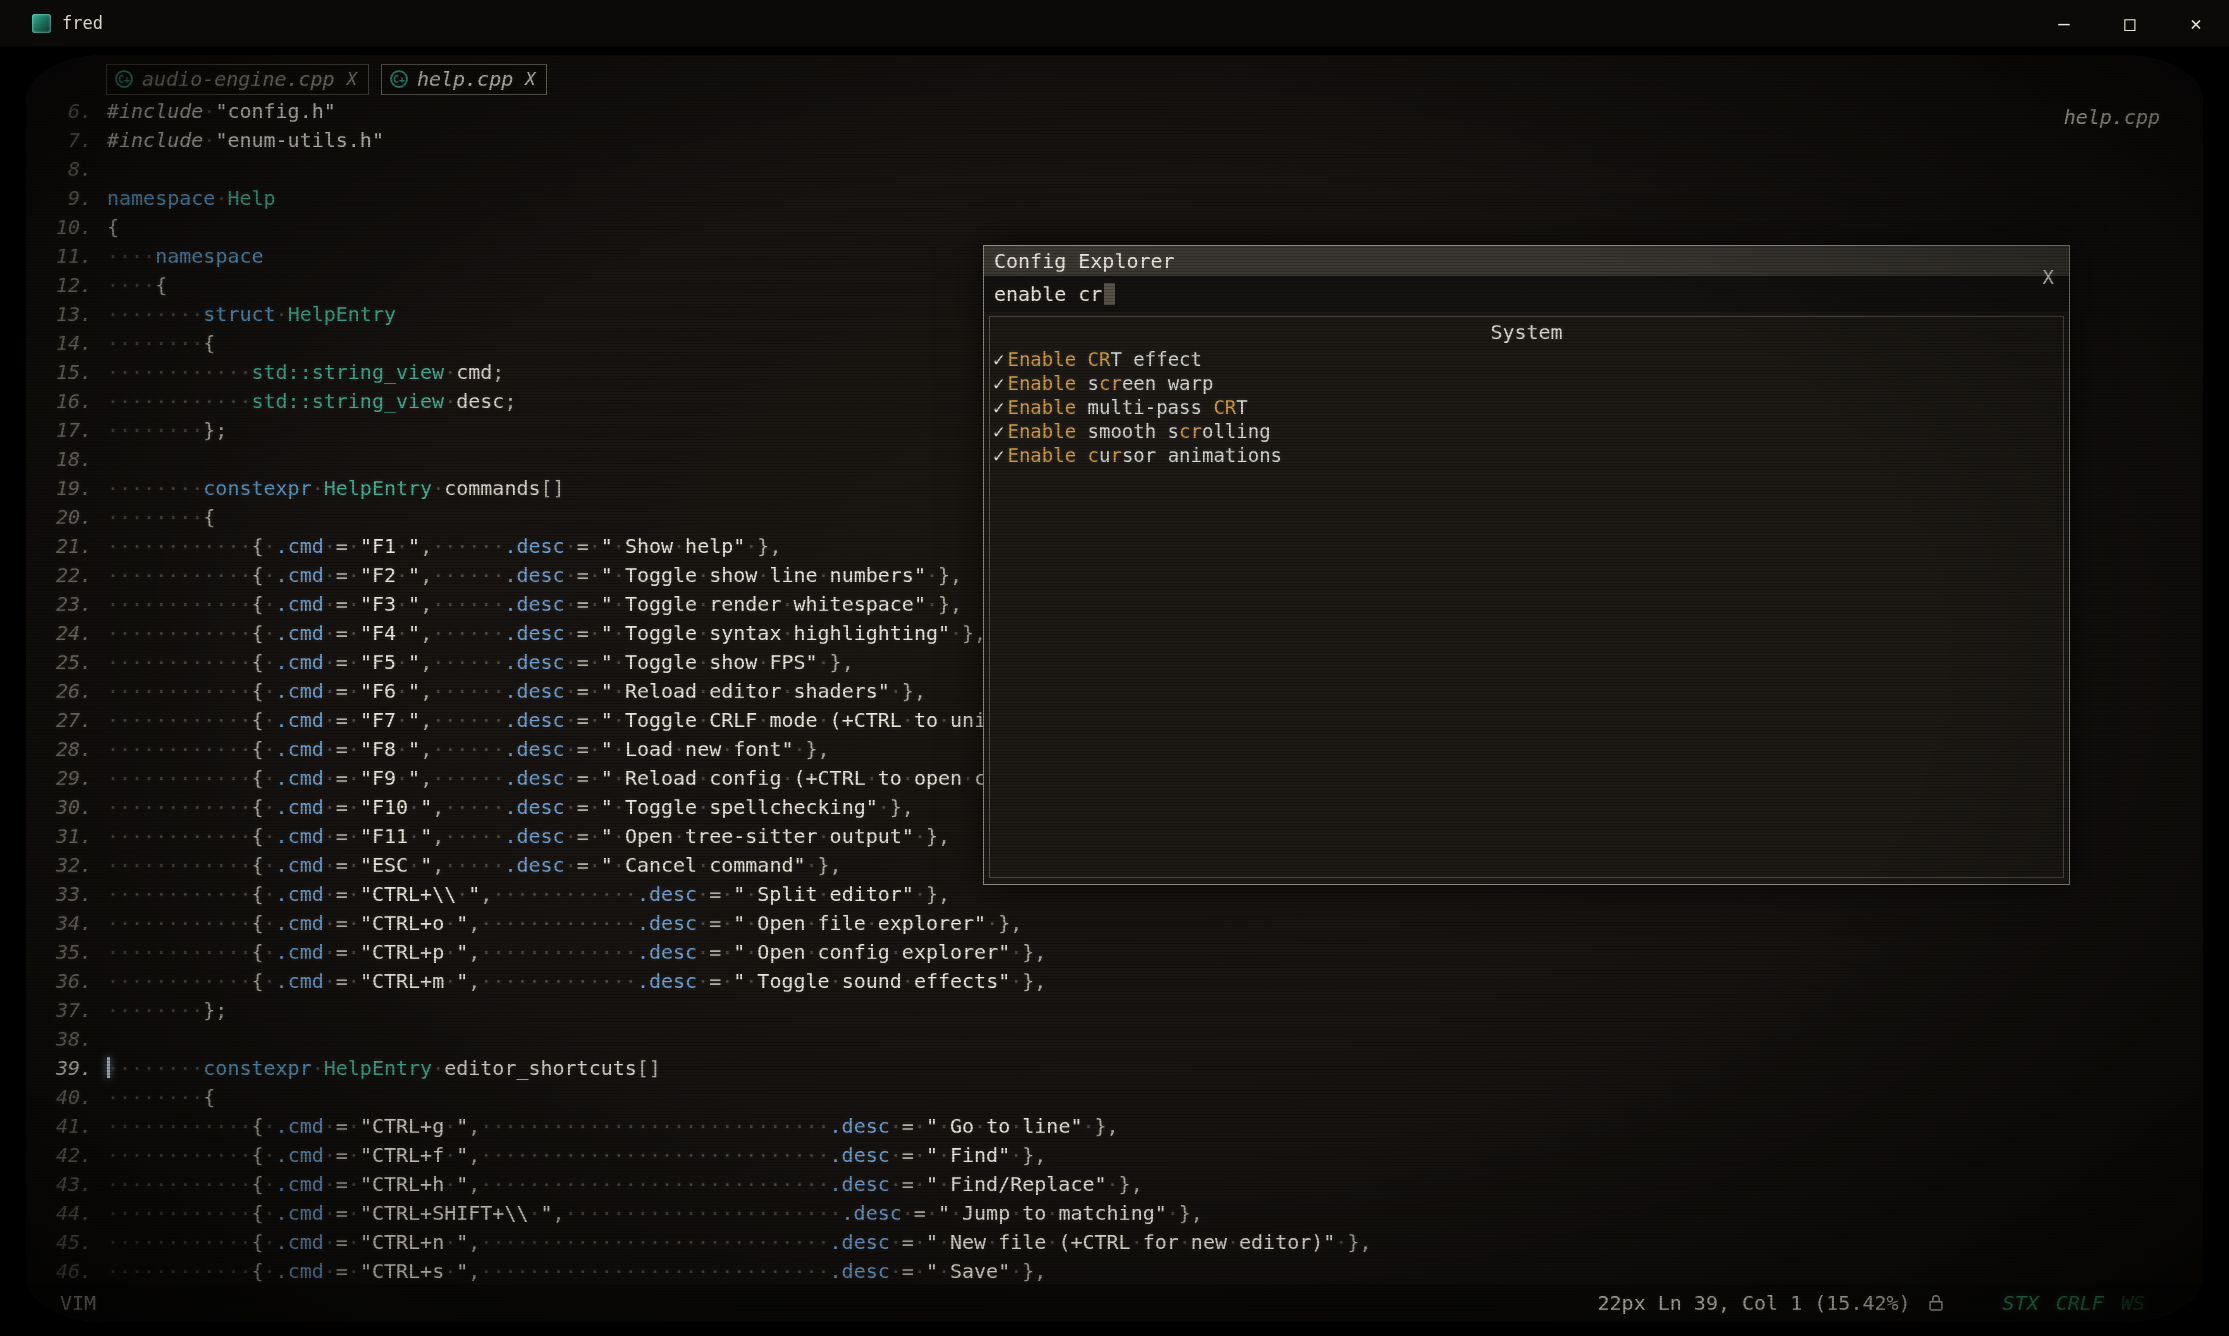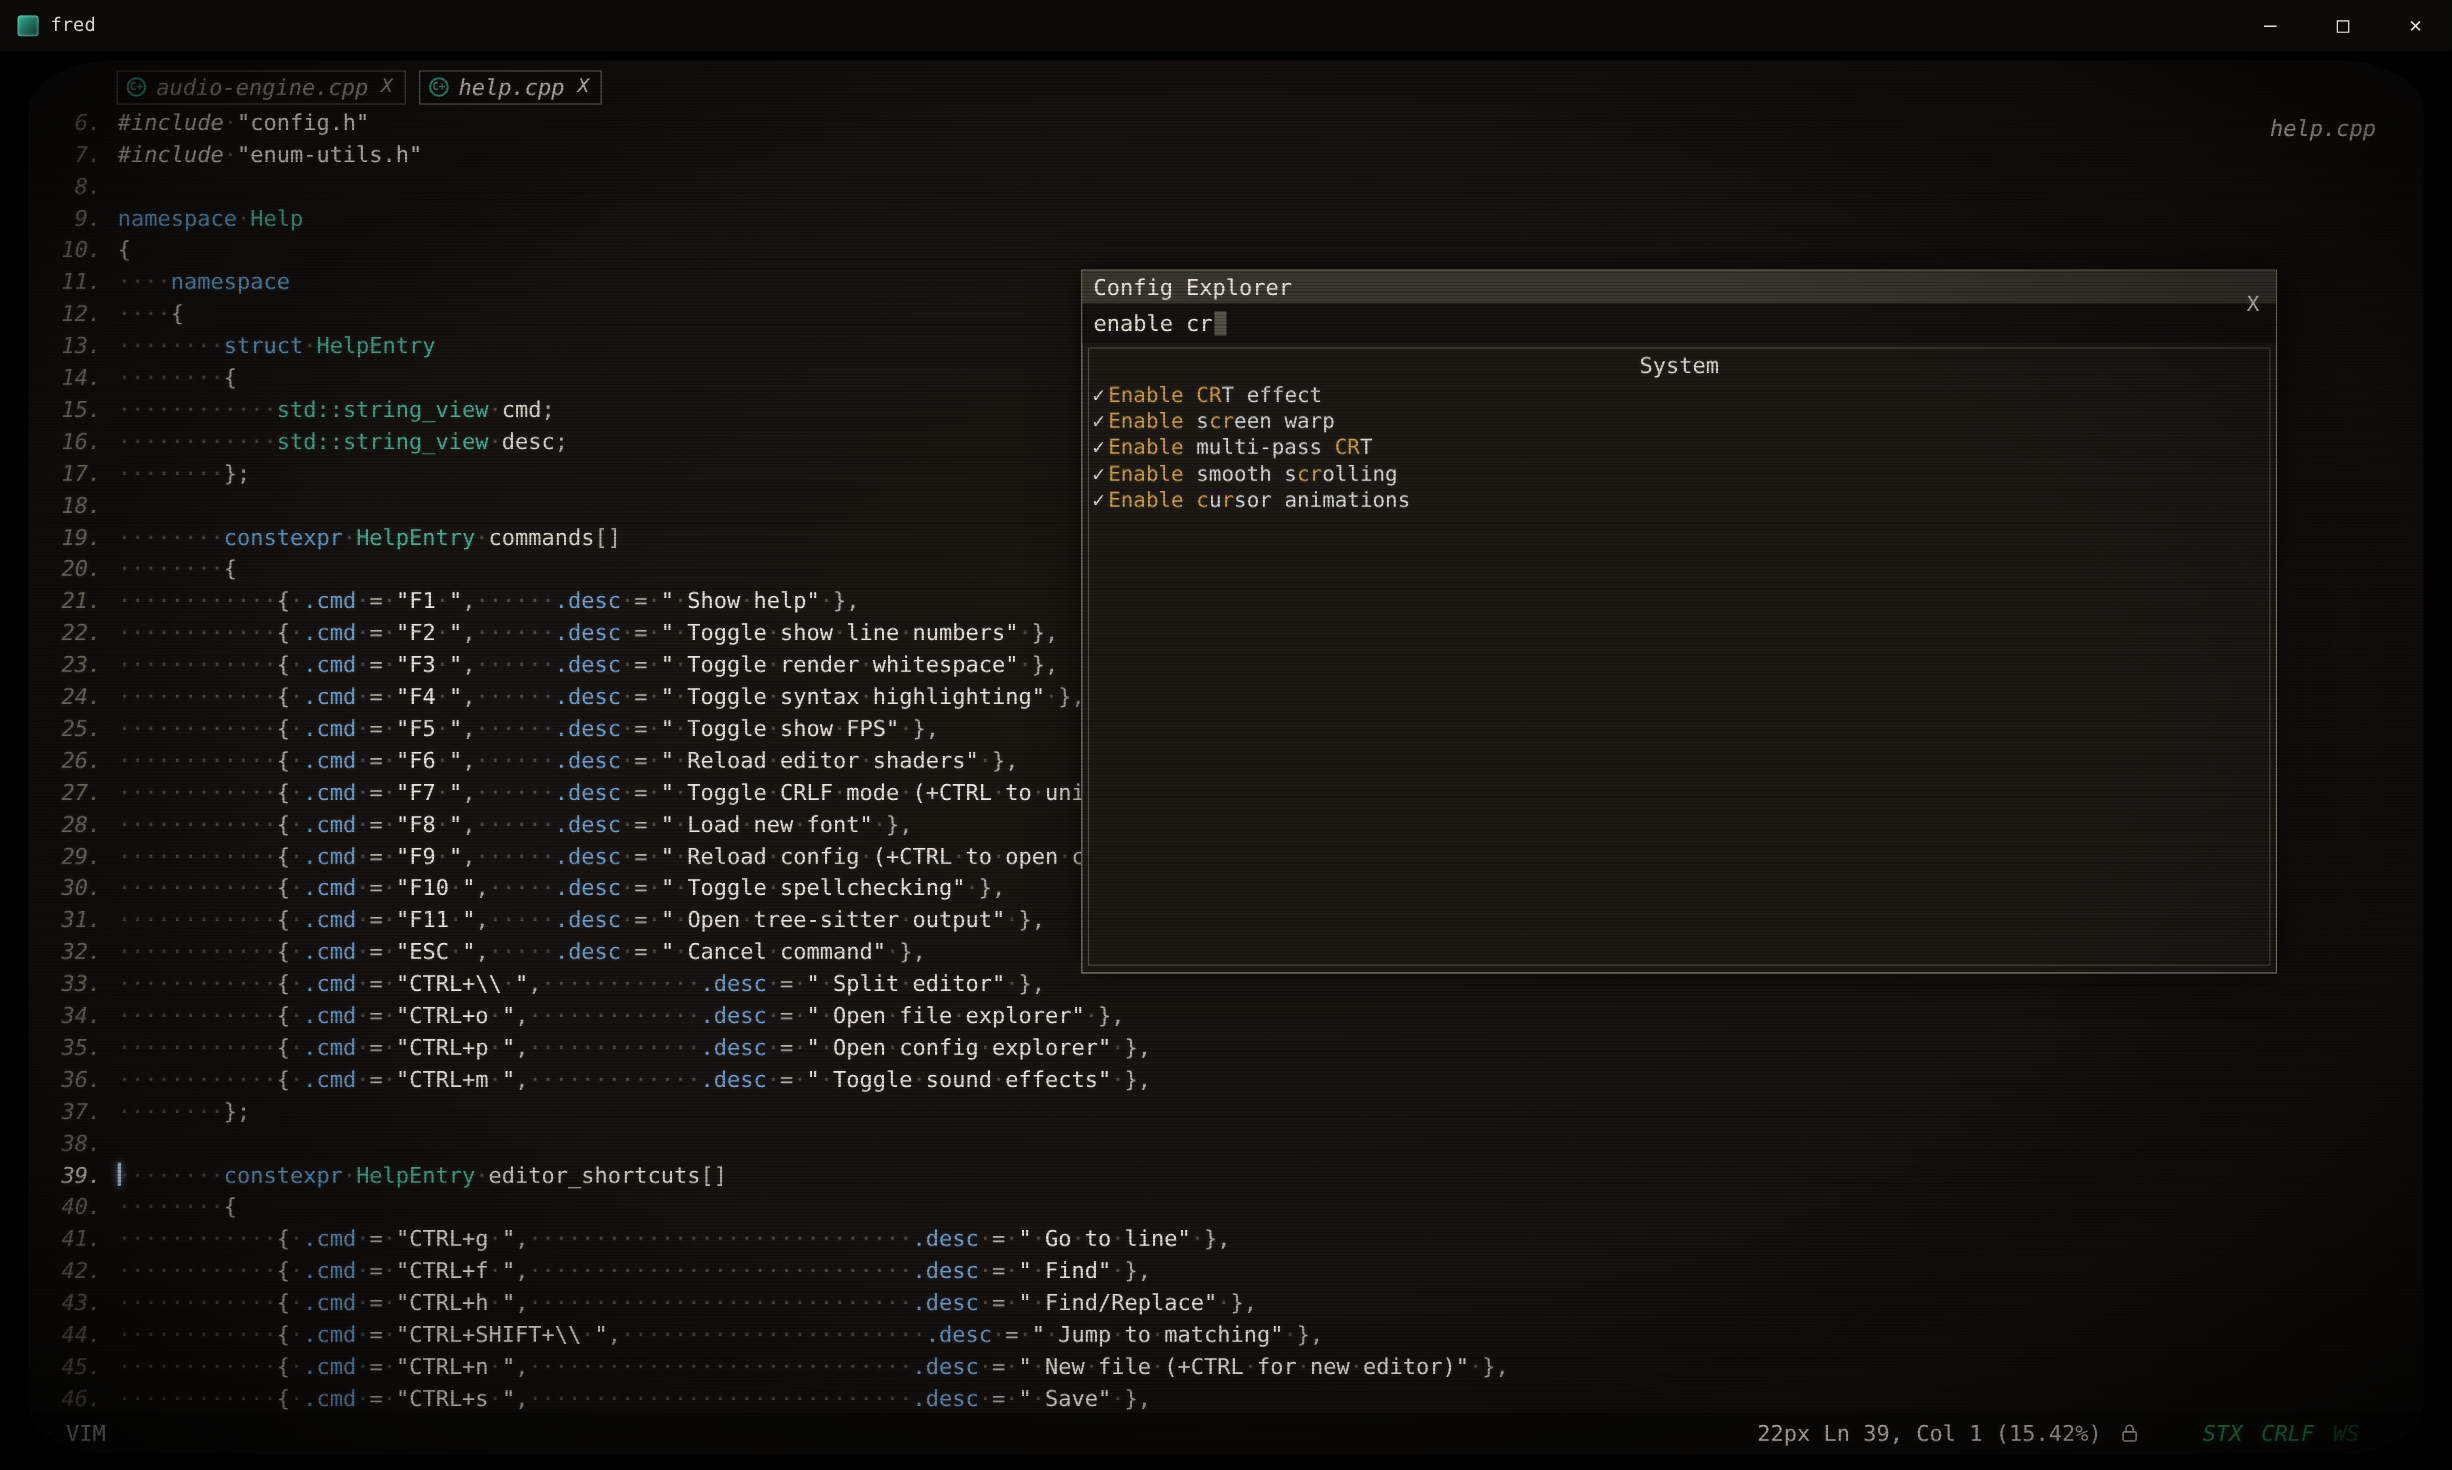--- a/index.html
+++ b/index.html
@@ -1,19 +1,19 @@
 <!DOCTYPE html>
 <html><head>
 <meta charset="utf-8">
 <style>
   html,body{margin:0;padding:0;background:#000;}
   body{width:2229px;height:1336px;overflow:hidden;font-family:"DejaVu Sans Mono",monospace;-webkit-font-smoothing:antialiased;}
 
   
-  .titlebar{height:47px;background:#0b0a09;display:flex;align-items:center;justify-content:space-between;padding-left:16px;border-bottom:1px solid #060606;box-sizing:border-box;}
+  .titlebar{height:47px;background:#0b0a09;display:flex;align-items:center;justify-content:space-between;padding-left:32px;border-bottom:1px solid #060606;box-sizing:border-box;}
   .title-left{display:flex;align-items:center;gap:11px;color:#d9d5cd;font-size:17px;}
   .app-icon{width:19px;height:19px;border-radius:3px;background:linear-gradient(135deg,#36b295 0%,#1d6a58 55%,#10302a 100%);box-shadow:inset 0 0 3px #8fe9d2;}
   .win-controls{display:flex;height:100%;}
   .win-btn{width:66px;height:100%;display:flex;align-items:center;justify-content:center;color:#e8e4dc;font-size:19px;cursor:default;}
 
   
   .stage{position:relative;height:1289px;background:#000;}
   .crt{position:absolute;left:26px;right:26px;top:8px;bottom:14px;border-radius:80px / 46px;overflow:hidden;
        background:radial-gradient(ellipse at 50% 42%,#1b1813 0%,#151210 55%,#0f0d0a 100%);
        text-shadow:0 0 4px rgba(255,244,220,0.16);}

